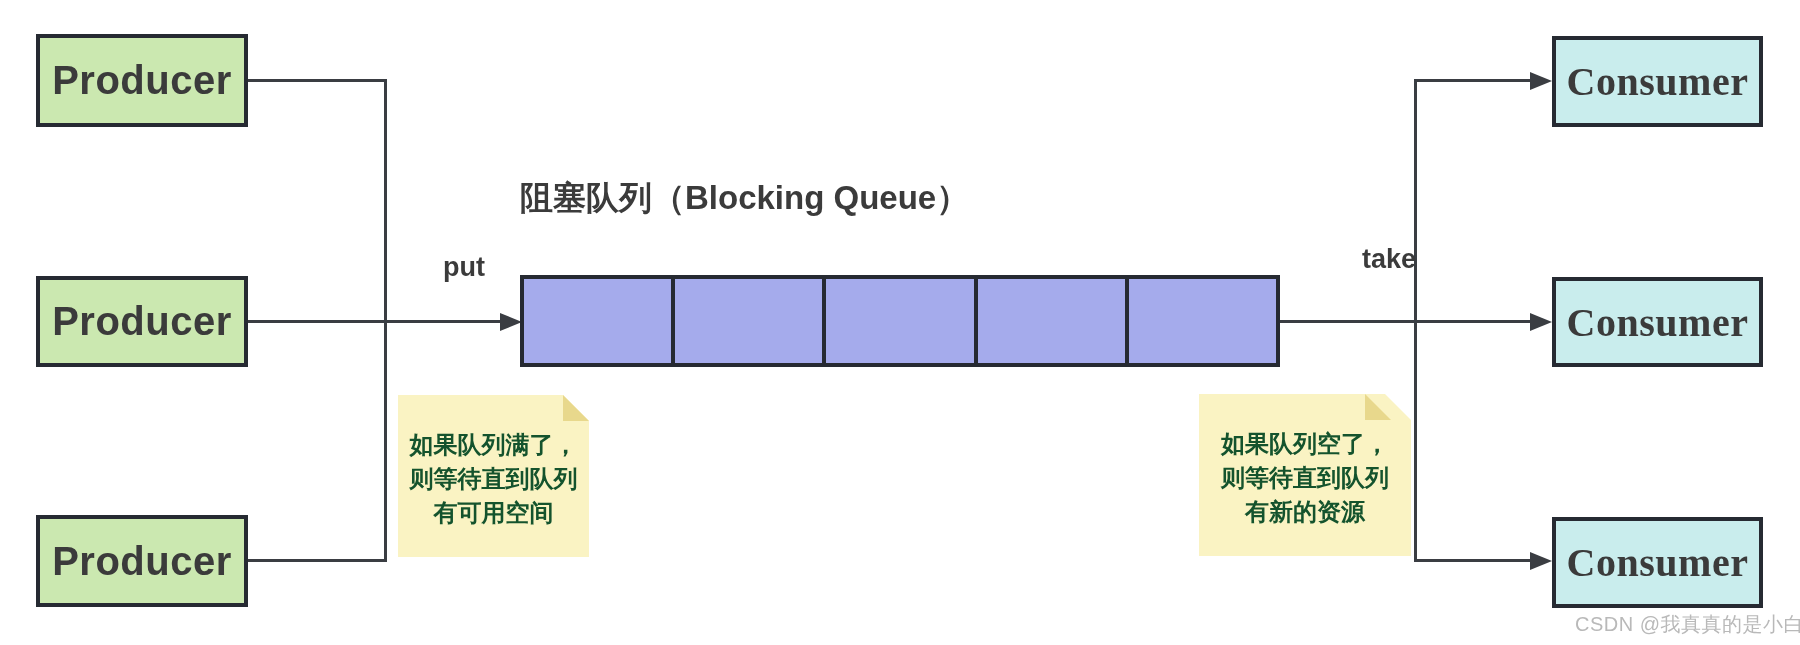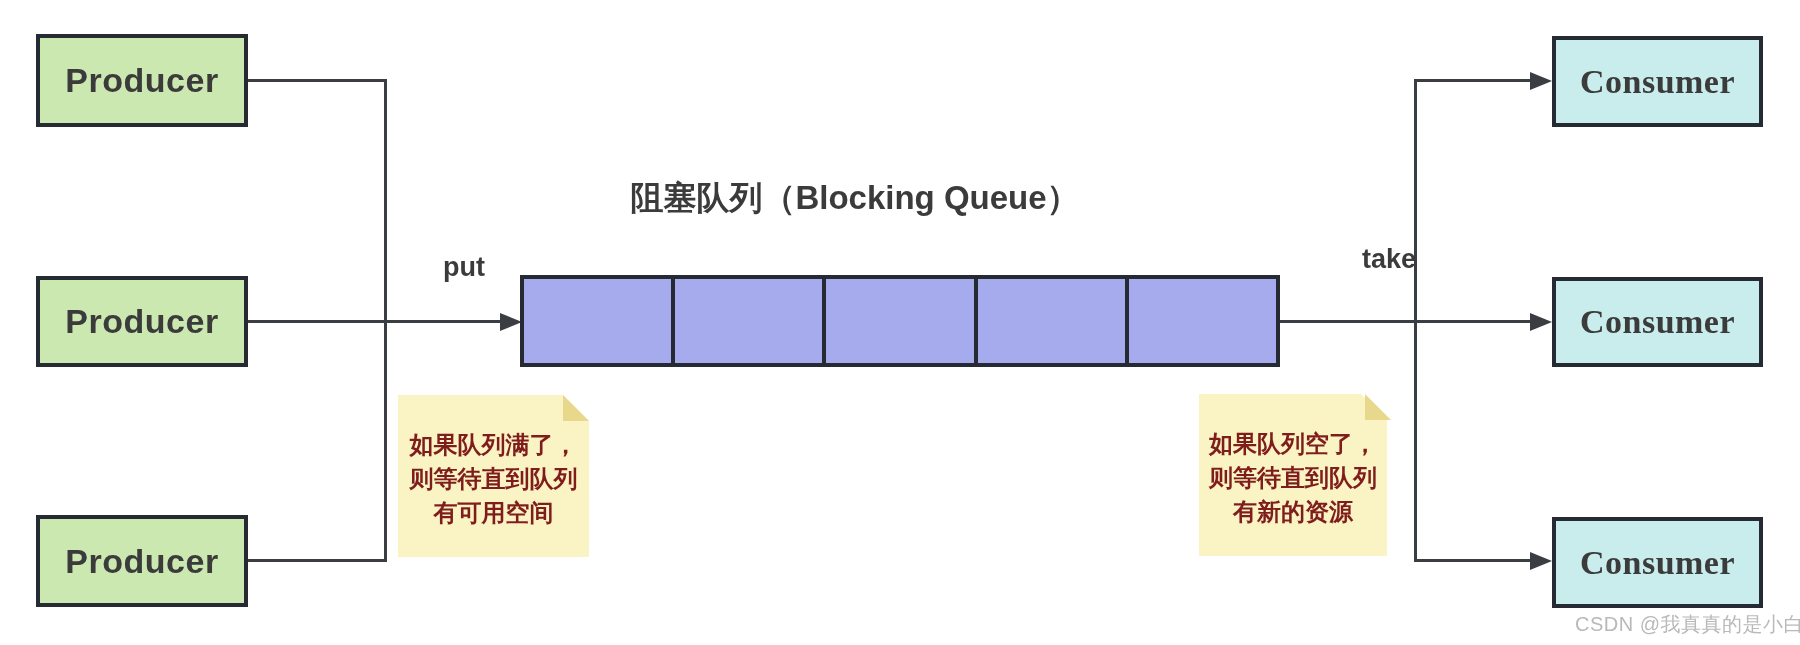--- a/index.html
+++ b/index.html
@@ -16,35 +16,35 @@
   html,body{margin:0;padding:0;}
   body{
     width:1800px;height:645px;position:relative;background:#ffffff;
     font-family:"Liberation Sans","DejaVu Sans",sans-serif;
     overflow:hidden;
   }
   .abs{position:absolute;box-sizing:border-box;}
   .node{
     border:4px solid var(--box_border);
     display:flex;align-items:center;justify-content:center;
-    font-weight:bold;font-size:34px;color:var(--text);
+    font-weight:bold;font-size:40px;color:var(--text);
     letter-spacing:0.5px;
   }
   .producer{background:var(--producer_fill);}
   .consumer{background:var(--consumer_fill);font-family:Liberation Serif, serif;}
   .hline{background:var(--line);height:3px;}
   .vline{background:var(--line);width:3px;}
   .arrowhead{
     width:0;height:0;
     border-top:9px solid transparent;
     border-bottom:9px solid transparent;
     border-left:22px solid var(--line);
   }
   .diagram-title{
-    left:520px;top:176px;width:670px;text-align:center;
+    left:520px;top:176px;width:670px;
     font-size:33px;font-weight:bold;color:var(--text);
   }
   .edge-label{
     font-size:27px;font-weight:bold;color:var(--text);
   }
   .queue{
     left:520px;top:275px;width:760px;height:92px;
     border:4px solid var(--box_border);
     background:var(--queue_fill);
     display:flex;flex-direction:row;
@@ -56,21 +56,21 @@
     clip-path:polygon(0 0, calc(100% - 26px) 0, 100% 26px, 100% 100%, 0 100%);
     display:flex;align-items:center;justify-content:center;
   }
   .note-fold{
     position:absolute;top:0;right:0;width:26px;height:26px;
     background:var(--note_fold);
     clip-path:polygon(0 0, 100% 100%, 0 100%);
   }
   .note-text{
     text-align:center;white-space:pre-line;
-    font-size:24px;line-height:34px;font-weight:bold;color:#7f1d1d;
+    font-size:24px;line-height:34px;font-weight:bold;color:#14532d;
     margin-top:6px;
   }
   .watermark{
     left:1575px;top:611px;font-size:20px;color:var(--watermark);
     letter-spacing:0.5px;white-space:nowrap;
   }
 </style>
 </head>
 <body>
 
@@ -120,20 +120,20 @@
 <div class="abs arrowhead" style="left:1530px;top:552px;"></div>
 <div class="abs edge-label" style="left:1362px;top:244px;">take</div>
 
 <div class="abs note" style="left:398px;top:395px;width:191px;height:162px;">
   <div class="note-text">如果队列满了，
 则等待直到队列
 有可用空间</div>
 </div>
 <div class="abs note-fold" style="left:563px;top:395px;"></div>
 
-<div class="abs note" style="left:1199px;top:394px;width:188px;height:162px;">
+<div class="abs note" style="left:1199px;top:394px;width:212px;height:162px;">
   <div class="note-text">如果队列空了，
 则等待直到队列
 有新的资源</div>
 </div>
 <div class="abs note-fold" style="left:1365px;top:394px;"></div>
 
 <div class="abs watermark">CSDN @我真真的是小白</div>
 
 </body></html>

